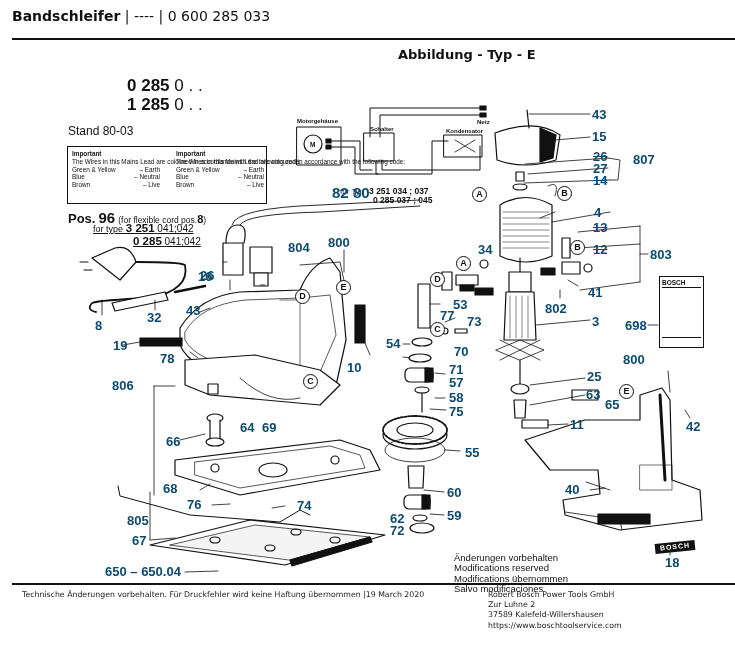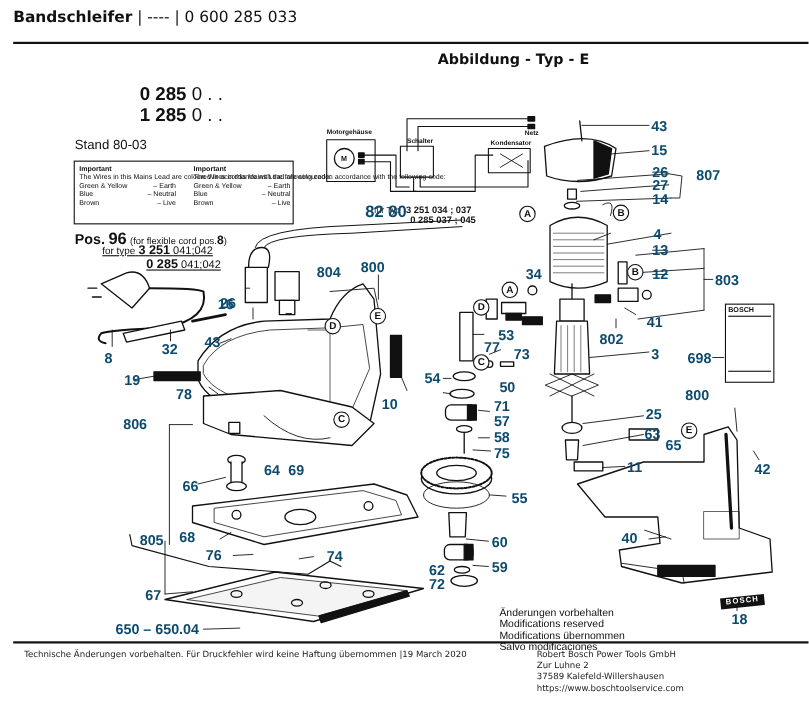--- a/index.html
+++ b/index.html
@@ -347,35 +347,35 @@
 <div class="lbl" style="left:95px;top:319px;">8</div>
 <div class="lbl" style="left:147px;top:311px;">32</div>
 <div class="lbl" style="left:186px;top:304px;">43</div>
 <div class="lbl" style="left:113px;top:339px;">19</div>
 <div class="lbl" style="left:347px;top:361px;">10</div>
 <div class="lbl" style="left:160px;top:352px;">78</div>
 <div class="lbl" style="left:112px;top:379px;">806</div>
 <div class="lbl" style="left:453px;top:298px;">53</div>
 <div class="lbl" style="left:440px;top:309px;">77</div>
 <div class="lbl" style="left:467px;top:315px;">73</div>
-<div class="lbl" style="left:454px;top:345px;">50</div>
+<div class="lbl" style="left:454px;top:345px;">70</div>
 <div class="lbl" style="left:386px;top:337px;">54</div>
 <div class="lbl" style="left:449px;top:363px;">71</div>
 <div class="lbl" style="left:449px;top:376px;">57</div>
 <div class="lbl" style="left:449px;top:391px;">58</div>
 <div class="lbl" style="left:449px;top:405px;">75</div>
 <div class="lbl" style="left:465px;top:446px;">55</div>
 <div class="lbl" style="left:447px;top:486px;">60</div>
 <div class="lbl" style="left:447px;top:509px;">59</div>
 <div class="lbl" style="left:390px;top:512px;">62</div>
 <div class="lbl" style="left:390px;top:524px;">72</div>
 <div class="lbl" style="left:166px;top:435px;">66</div>
 <div class="lbl" style="left:240px;top:421px;">64</div>
 <div class="lbl" style="left:262px;top:421px;">69</div>
-<div class="lbl" style="left:87px;top:484px;padding-left:40px;">805</div>
+<div class="lbl" style="left:87px;top:514px;padding-left:40px;">805</div>
 <div class="lbl" style="left:163px;top:482px;">68</div>
 <div class="lbl" style="left:187px;top:498px;">76</div>
 <div class="lbl" style="left:297px;top:499px;">74</div>
 <div class="lbl" style="left:132px;top:534px;">67</div>
 <div class="lbl" style="left:105px;top:565px;">650 – 650.04</div>
 <div class="lbl" style="left:587px;top:370px;">25</div>
 <div class="lbl" style="left:586px;top:388px;">63</div>
 <div class="lbl" style="left:605px;top:398px;">65</div>
 <div class="lbl" style="left:570px;top:418px;">11</div>
 <div class="lbl" style="left:623px;top:353px;">800</div>

